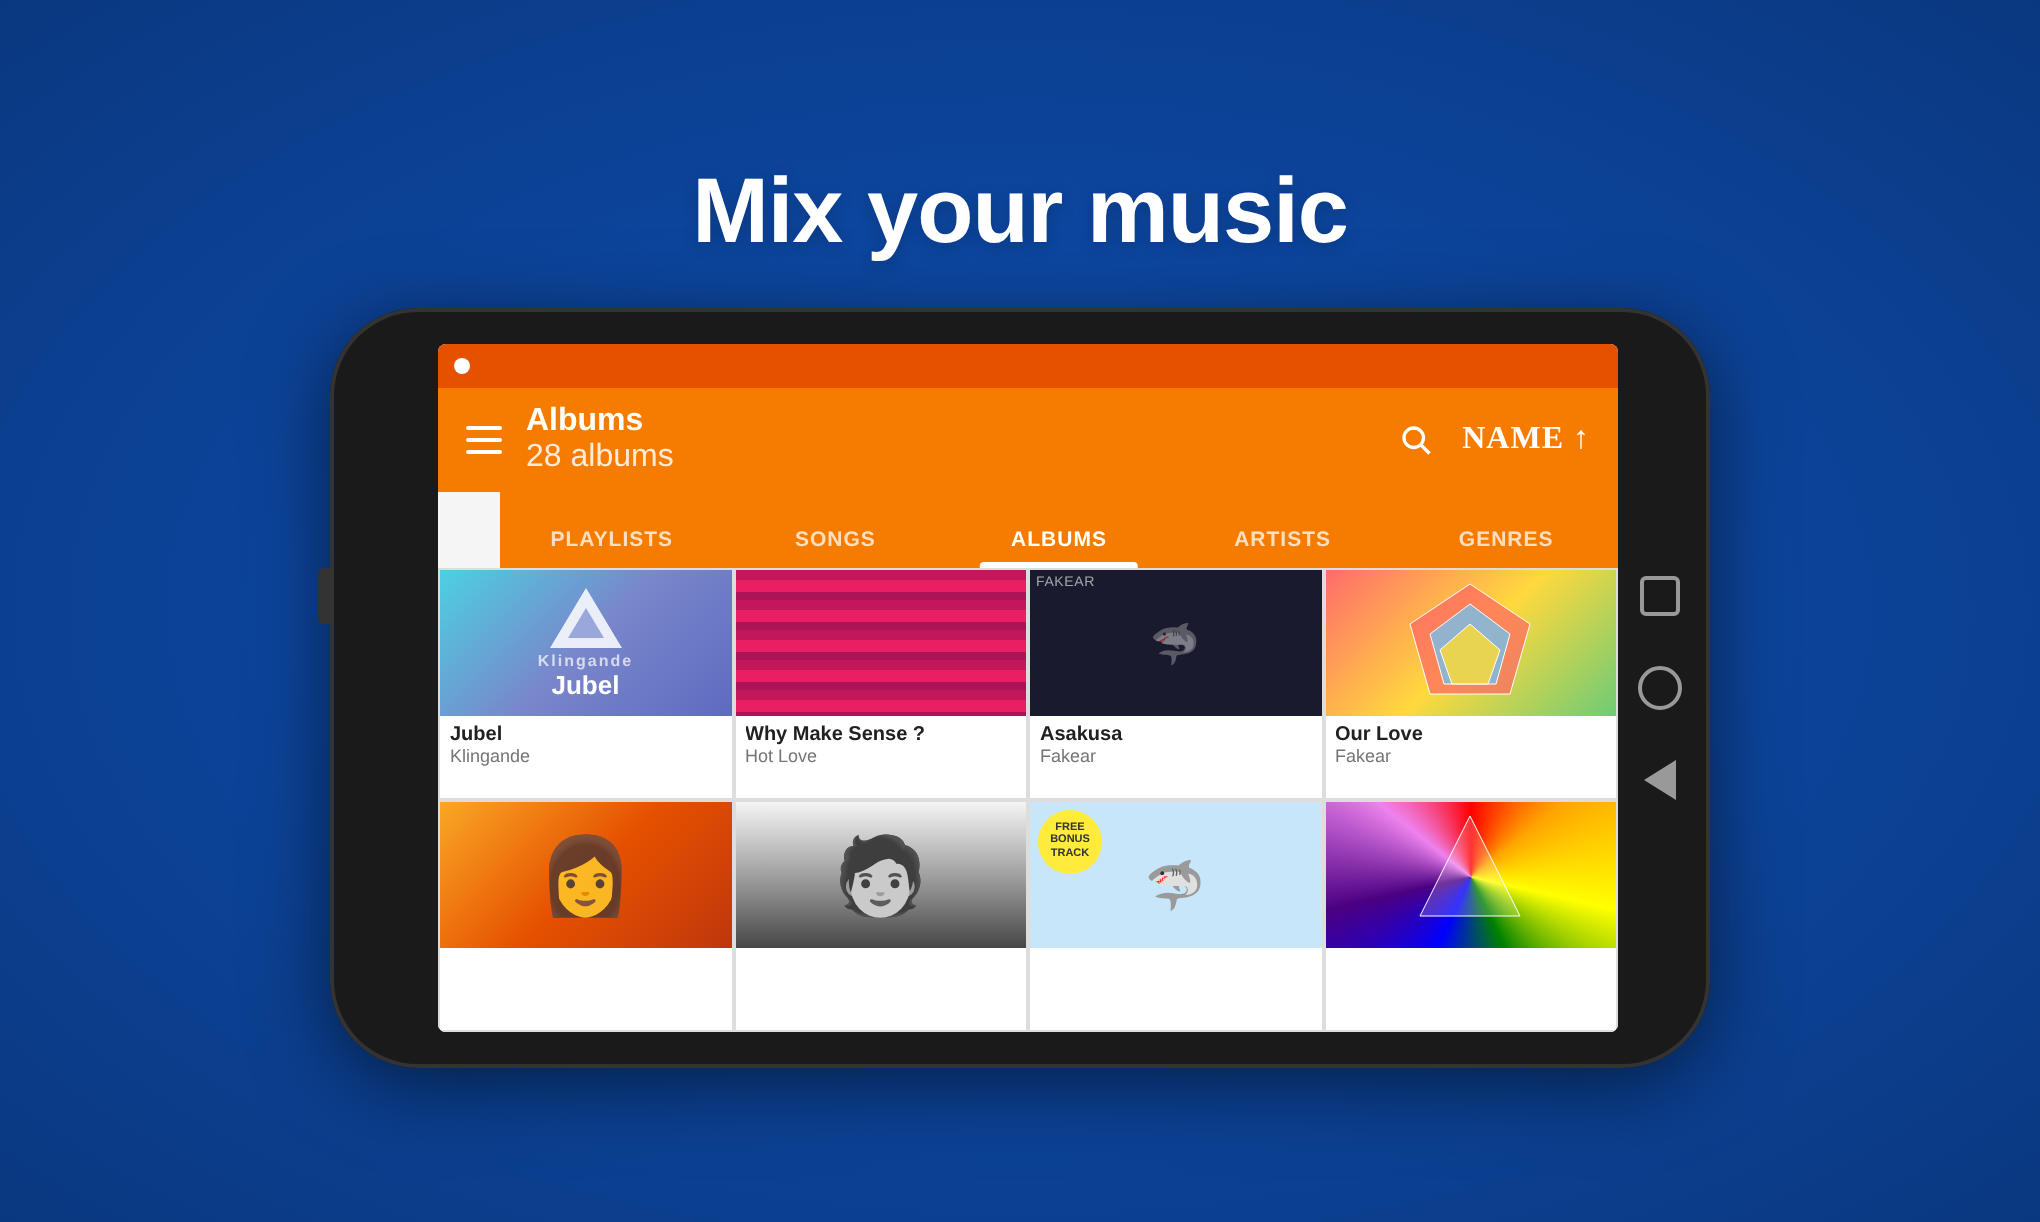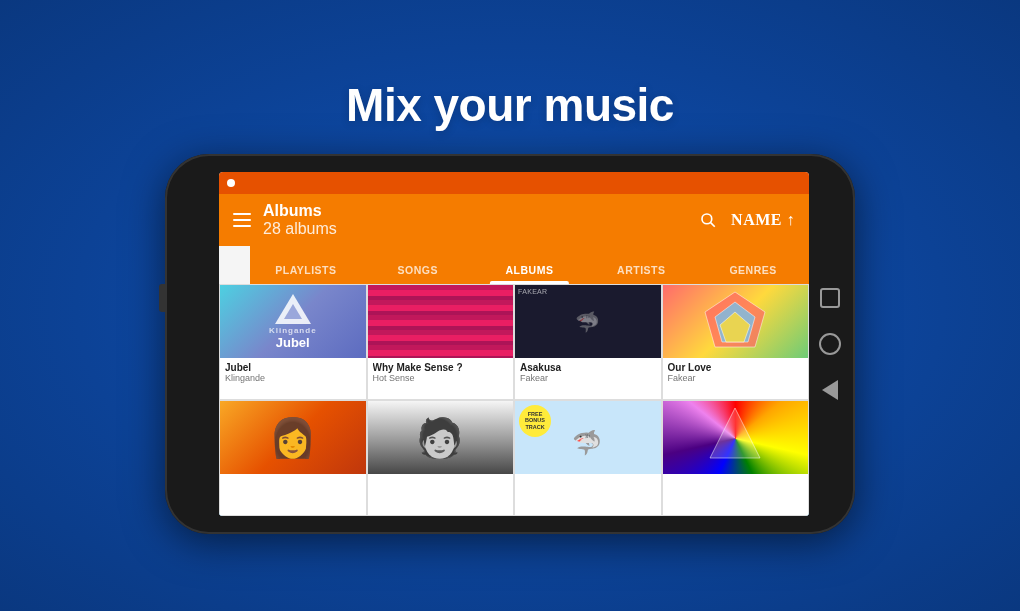--- a/index.html
+++ b/index.html
@@ -479,21 +479,21 @@
             <div class="album-artist">Klingande</div>
           </div>
         </div>
 
         <div class="album-cell">
           <div class="album-art art-hotchip">
             <div class="hotchip-stripes"></div>
           </div>
           <div class="album-info">
             <div class="album-name">Why Make Sense ?</div>
-            <div class="album-artist">Hot Sense</div>
+            <div class="album-artist">Hot Love</div>
           </div>
         </div>
 
         <div class="album-cell">
           <div class="album-art art-fakear">
             <span class="fakear-label">FAKEAR</span>
             <span style="color:rgba(255,255,255,0.5);font-size:20px;">🦈</span>
           </div>
           <div class="album-info">
             <div class="album-name">Asakusa</div>

